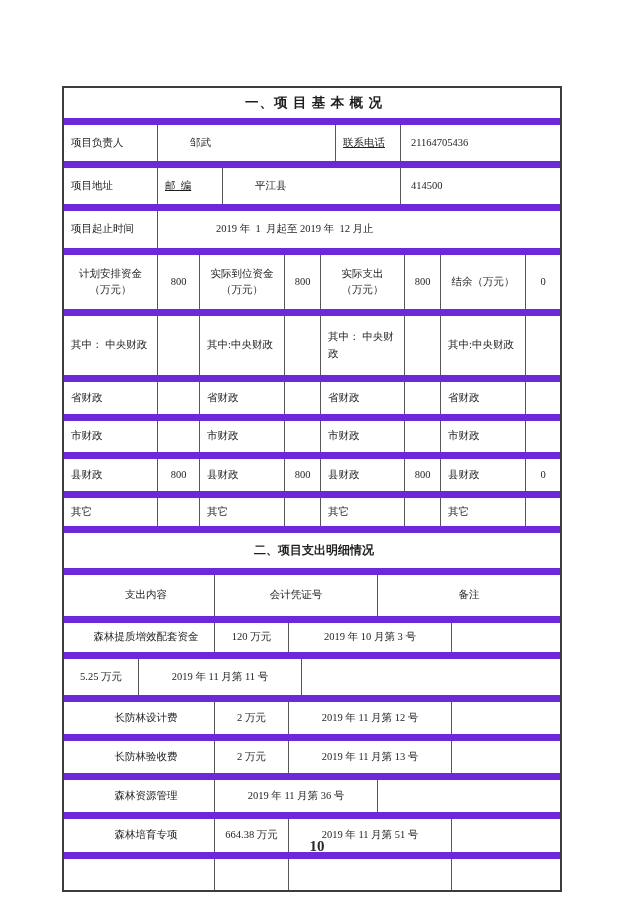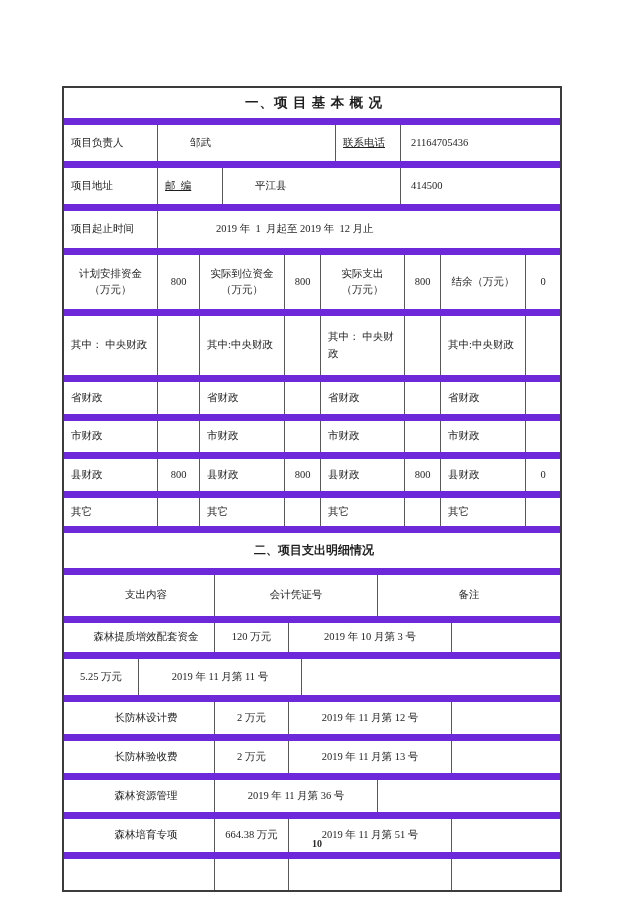--- a/index.html
+++ b/index.html
@@ -54,21 +54,21 @@
   
   .w42 { width: 42px; } .w85 { width: 85px; } .w36 { width: 36px; } .w84 { width: 84px; }
   
   .w136 { width: 136px; margin-left: 14px; } .w74 { width: 74px; } .w163 { width: 163px; }
   .fx { flex: 1; }
   .pagenum {
     position: absolute;
     left: 0; right: 0;
     top: 838px;
     text-align: center;
-    font-size: 10px;
+    font-size: 15px;
     font-weight: bold;
     color: #2a2a2a;
   }
 </style>
 </head>
 <body>
 
 <div class="sheet">
   <div class="form-table">
 

